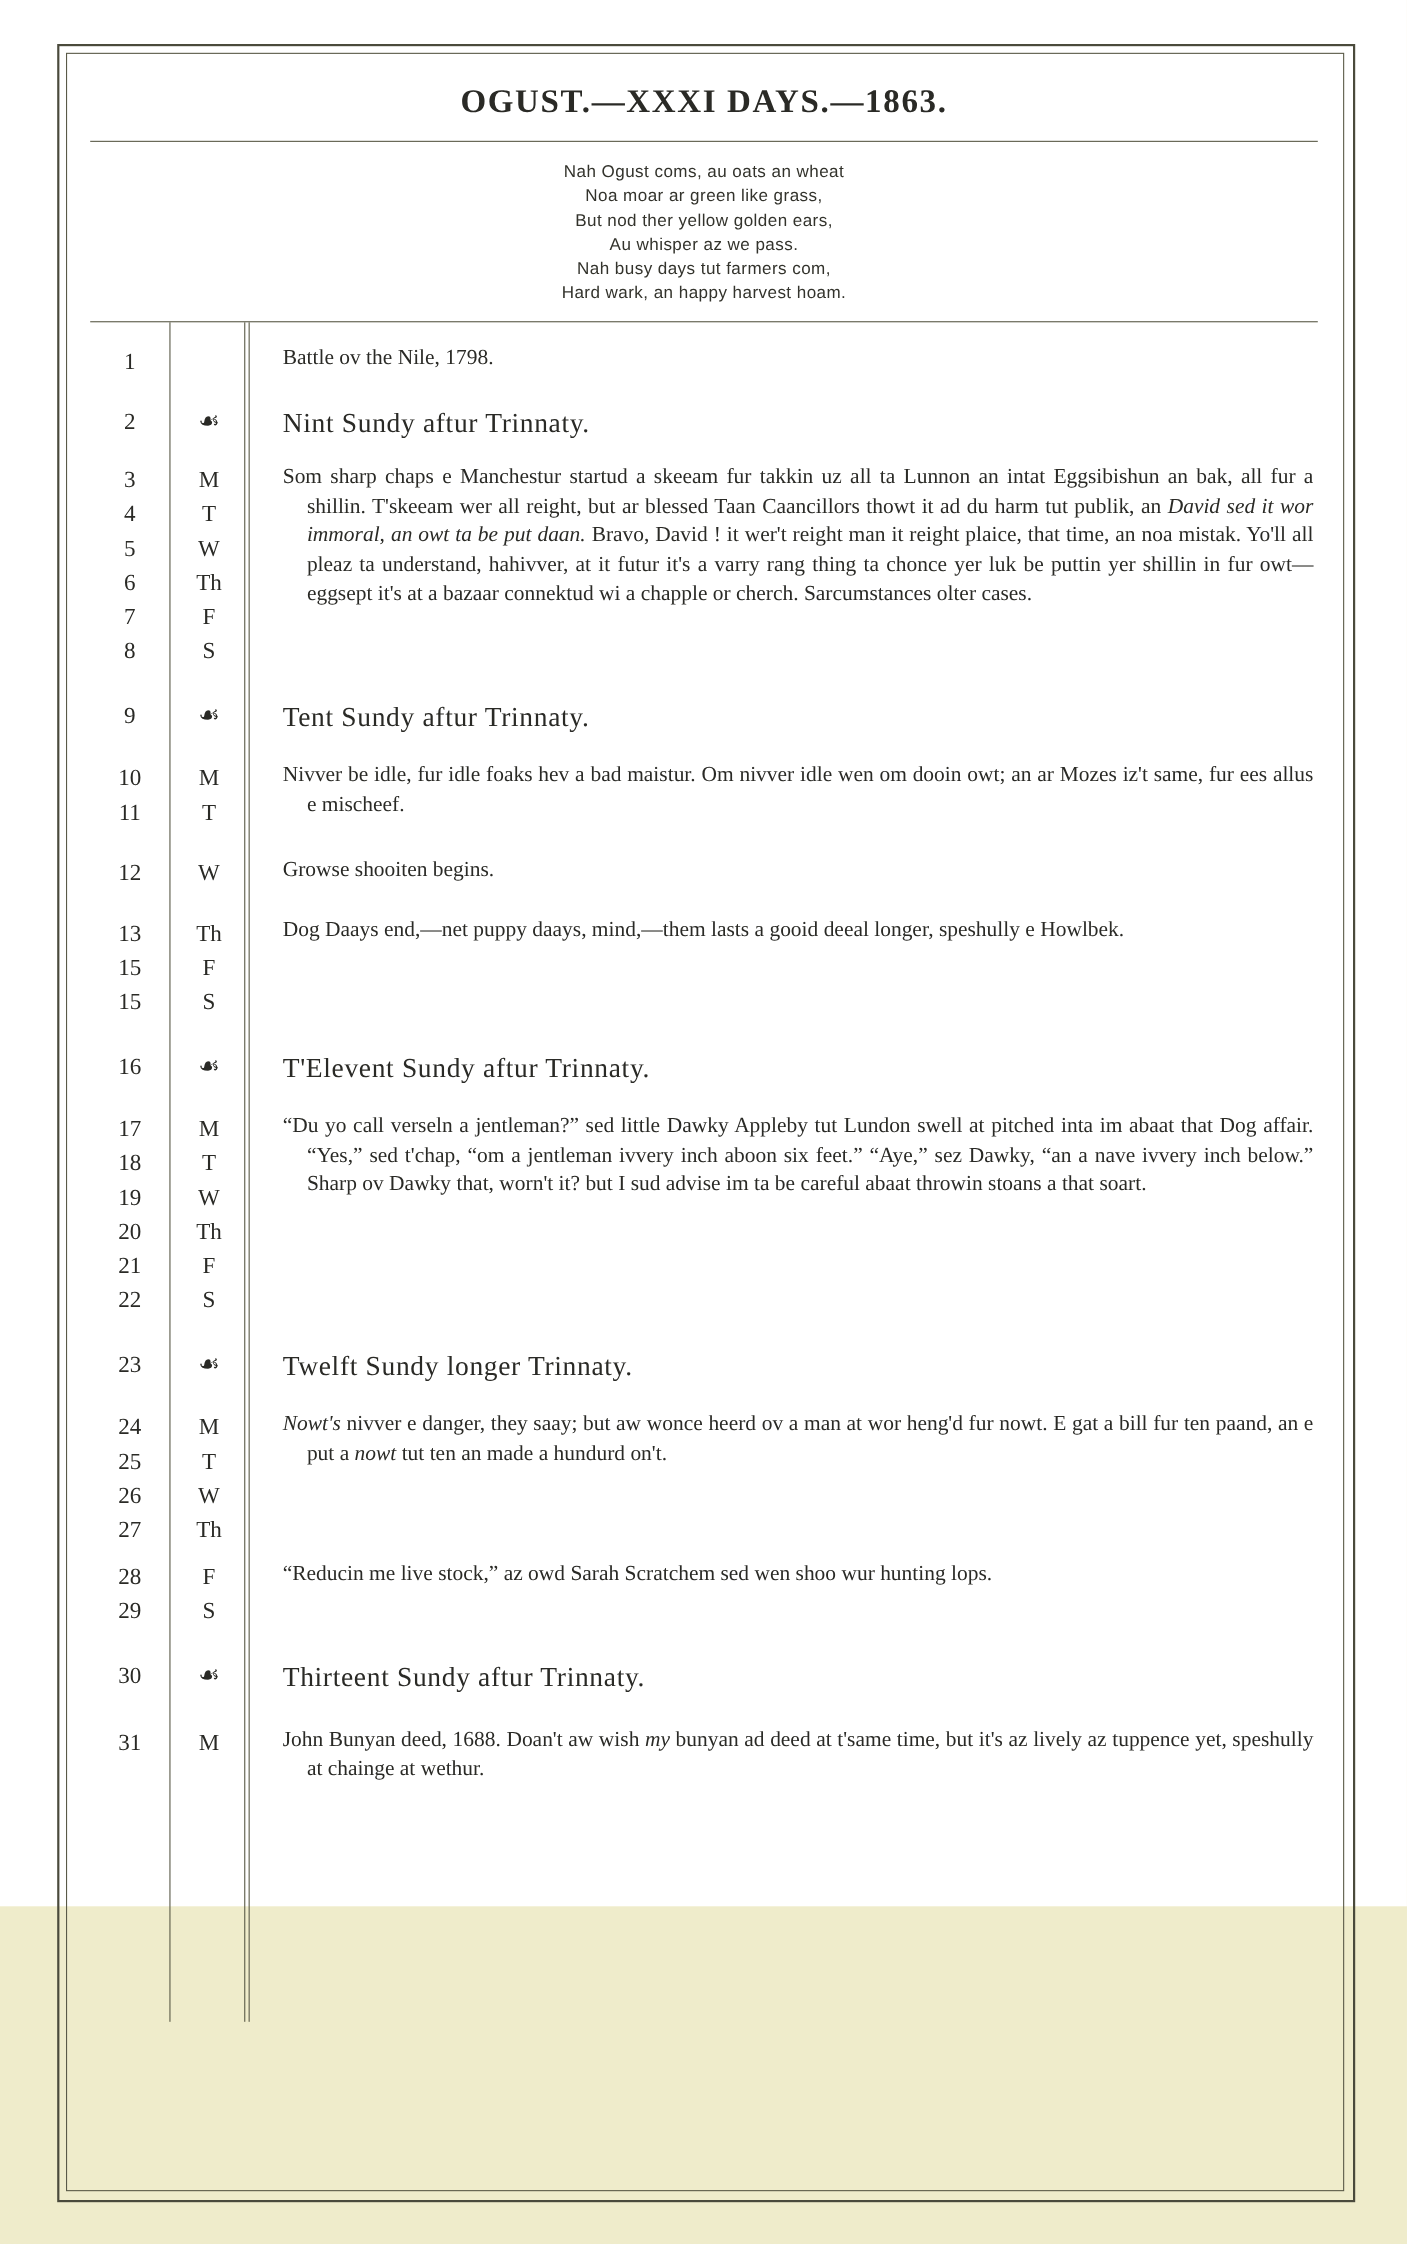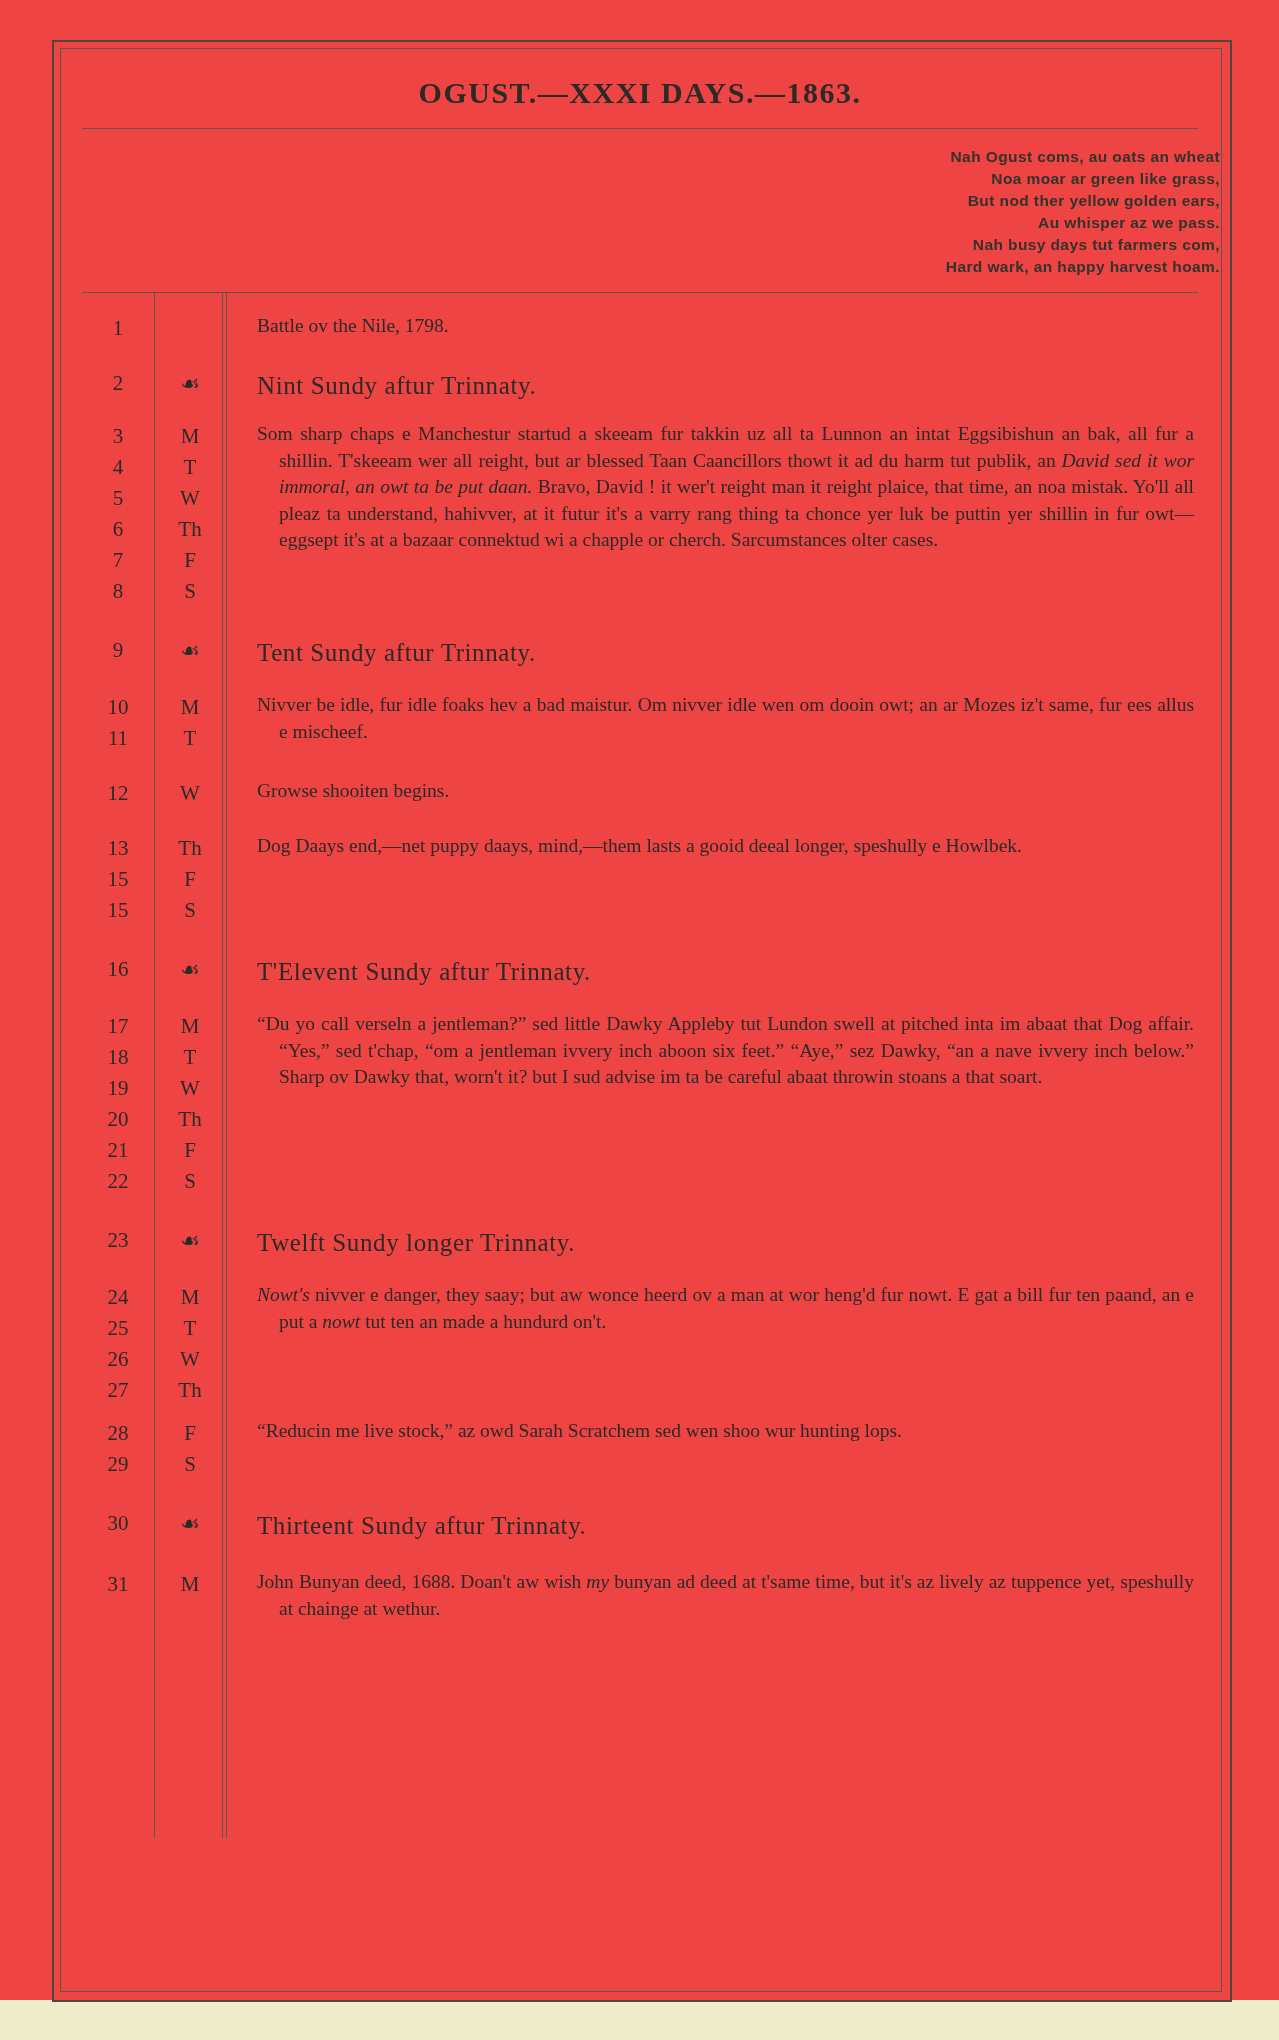--- a/index.html
+++ b/index.html
@@ -10,22 +10,22 @@
   body {
     width: 1279px;
     height: 2040px;
     font-family: "Liberation Serif", serif;
     color: #2a2a26;
     overflow: hidden;
   }
   .page {
     position: relative;
     width: 1279px;
-    height: 2000px;
-    background: #ef4444;
+    height: 1733px;
+    background: #ffffff;
   }
   
   .frame-outer {
     position: absolute;
     left: 52px;
     top: 40px;
     width: 1176px;
     height: 1958px;
     border: 2px solid #4a4a3c;
   }
@@ -58,24 +58,23 @@
   }
   .rule-under-title {
     border-top: 1px solid #5a5a48;
     margin: 0 22px;
   }
   .verse {
     font-family: "Liberation Sans", sans-serif;
     font-size: 15.5px;
     line-height: 22px;
     letter-spacing: 0.4px;
-    text-align: right;
+    text-align: center;
     padding: 17px 0 14px 0;
     color: #33332c;
-    font-weight: bold;
   }
   .verse .ind1 { display: block; }
   .rule-under-verse {
     border-top: 1px solid #5a5a48;
     margin: 0 22px;
   }
   
   .cal {
     position: relative;
     margin: 0 22px;

